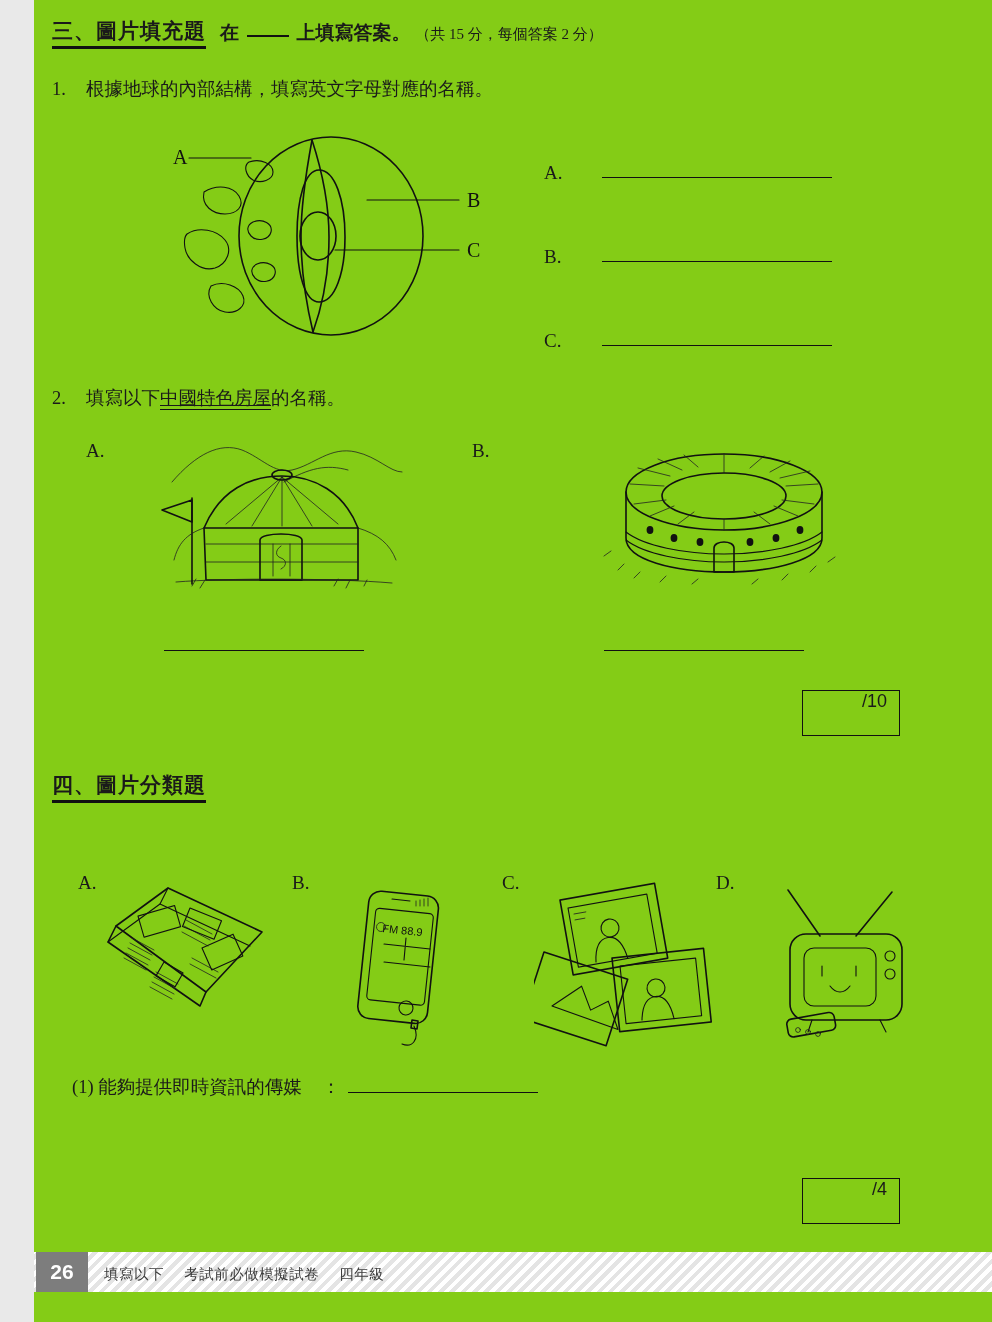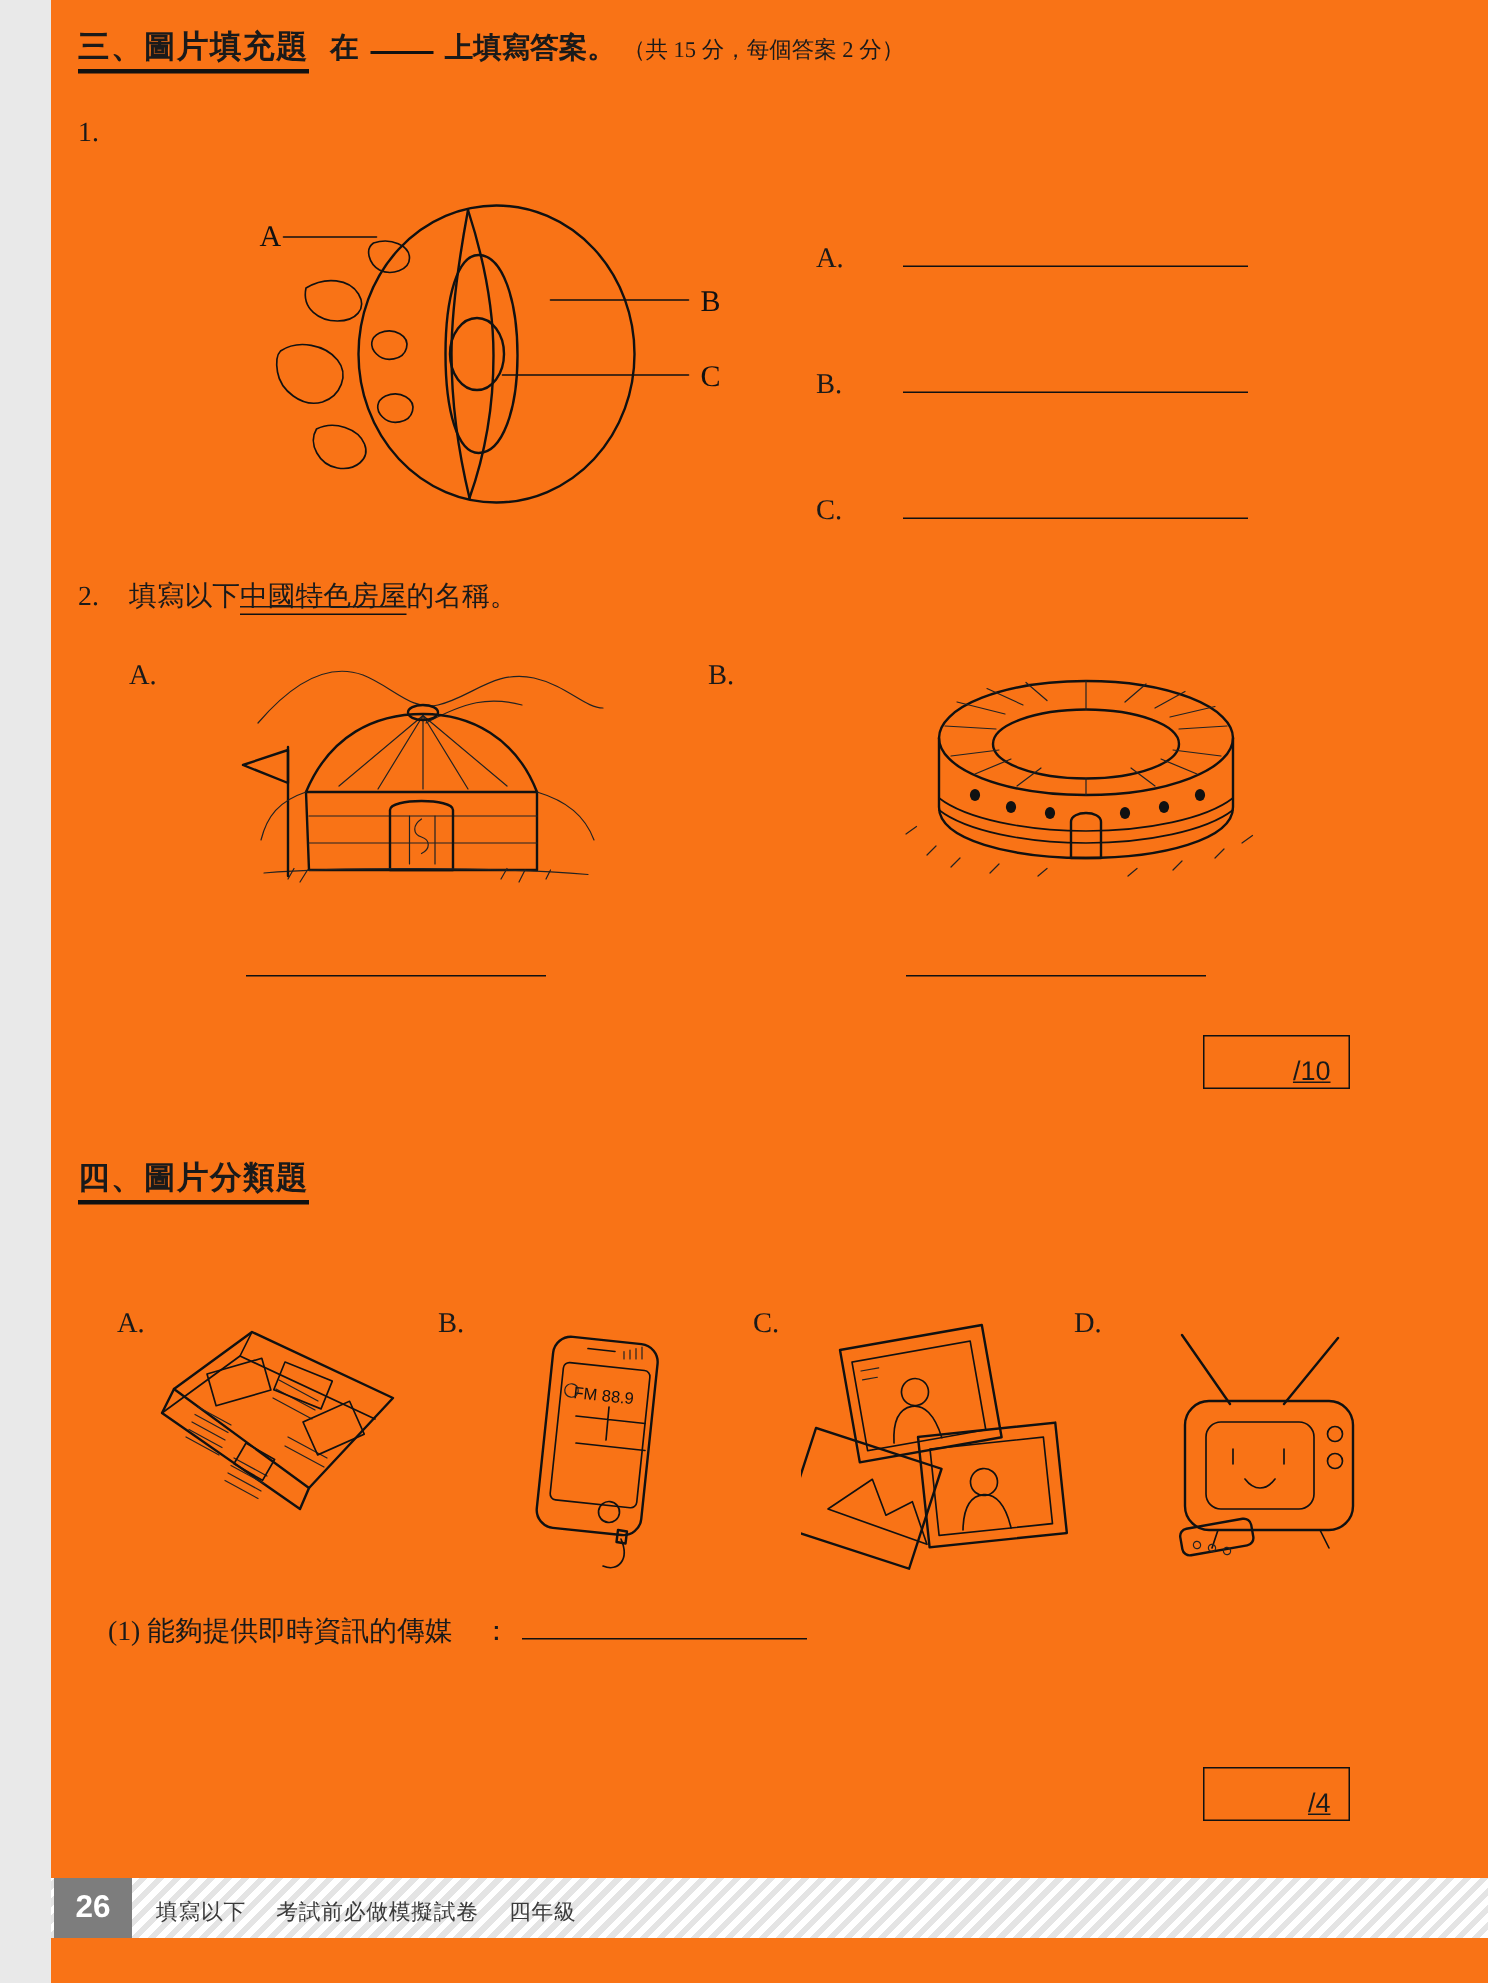--- a/index.html
+++ b/index.html
@@ -10,21 +10,21 @@
     background: #ffffff;
     font-family: "Liberation Serif", "DejaVu Serif", serif;
     color: #1a1a1a;
     position: relative;
     overflow: hidden;
   }
   .page {
     position: relative;
     width: 992px;
     height: 1322px;
-    background: #f97316;
+    background: #84cc16;
   }
   
   .left-strip {
     position: absolute;
     left: 0; top: 0;
     width: 34px; height: 1322px;
     background: #e9e9e9;
   }
   .content {
     position: absolute;
@@ -79,28 +79,27 @@
   .ansline {
     display: inline-block;
     border-bottom: 1.5px solid #111;
     height: 1px;
   }
 
   
   .score-box {
     border: 1.6px solid #111;
     width: 98px;
-    height: 36px;
+    height: 46px;
     display: flex;
-    align-items: flex-end;
+    align-items: flex-start;
     justify-content: flex-end;
     padding-right: 12px;
     font-size: 18px;
     font-family: "Liberation Sans", sans-serif;
-    text-decoration: underline;
   }
 
   
   .footer {
     position: absolute;
     left: 0; bottom: 0;
     width: 992px;
     height: 92px;
   }
   .footer-hatch {
@@ -154,20 +153,21 @@
       <div class="sec-desc">
         <span>在</span>
         <span class="blank-inline"></span>
         <span>上填寫答案。</span>
         <span class="small">（共 15 分，每個答案 2 分）</span>
       </div>
     </div>
 
     <div class="qrow" style="position:absolute; left:18px; top:76px; width:900px;">
       <div class="qnum">1.</div>
+      <div class="qtext">根據地球的內部結構，填寫英文字母對應的名稱。</div>
     </div>
 
     <div style="position:absolute; left:95px; top:118px; width:400px; height:230px;">
       <svg width="400" height="230" viewBox="0 0 400 230">
 
         <path class="ink" d="M130 118 a92 99 0 1 1 184 0 a92 99 0 1 1 -184 0 Z" transform="translate(-20,0)"></path>
 
         <path class="ink" d="M183 22 C 176 60 172 90 172 118 C 172 150 177 185 184 214"></path>
         <path class="ink" d="M183 22 C 196 62 200 92 200 119 C 200 152 194 186 184 214"></path>
 

